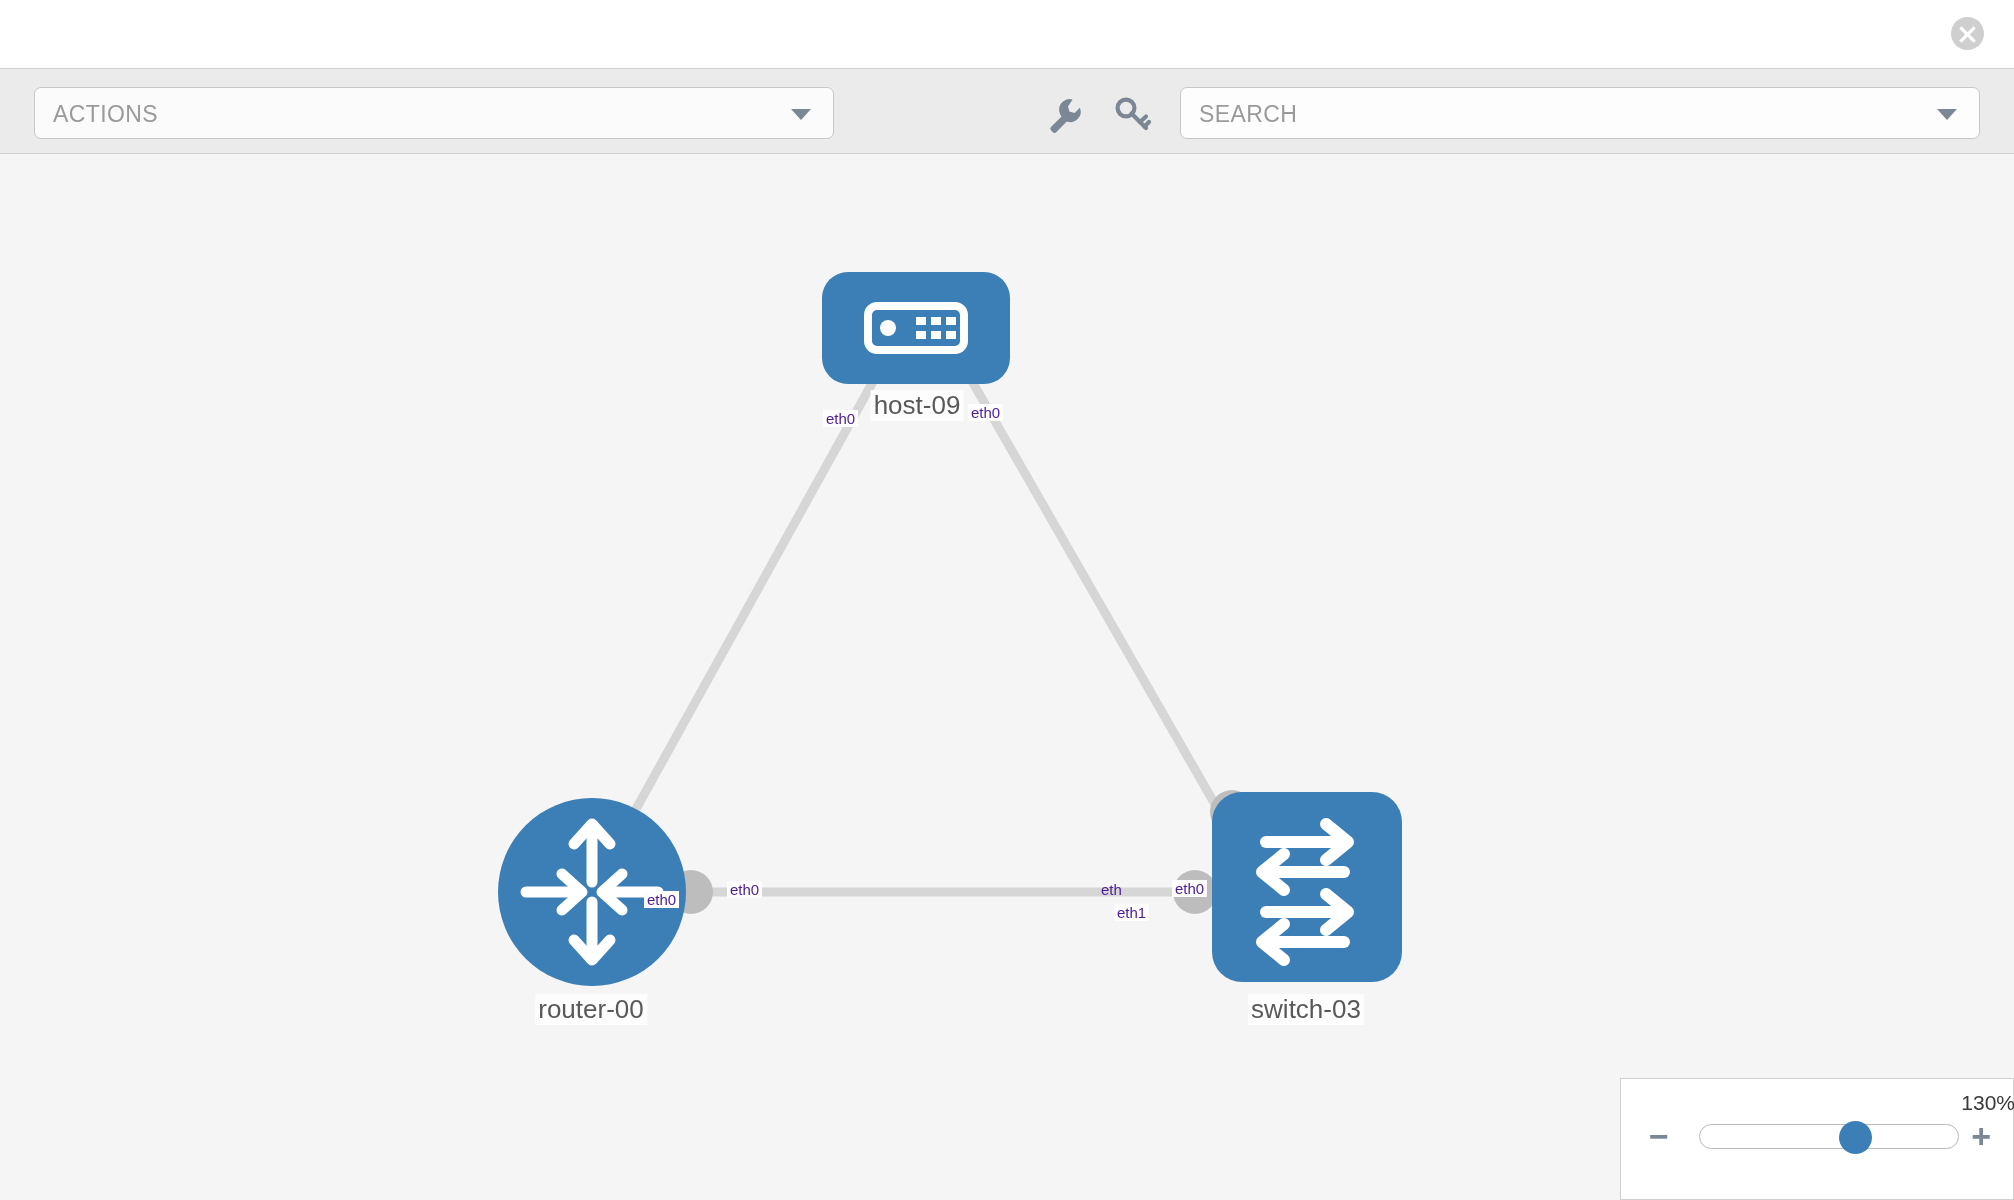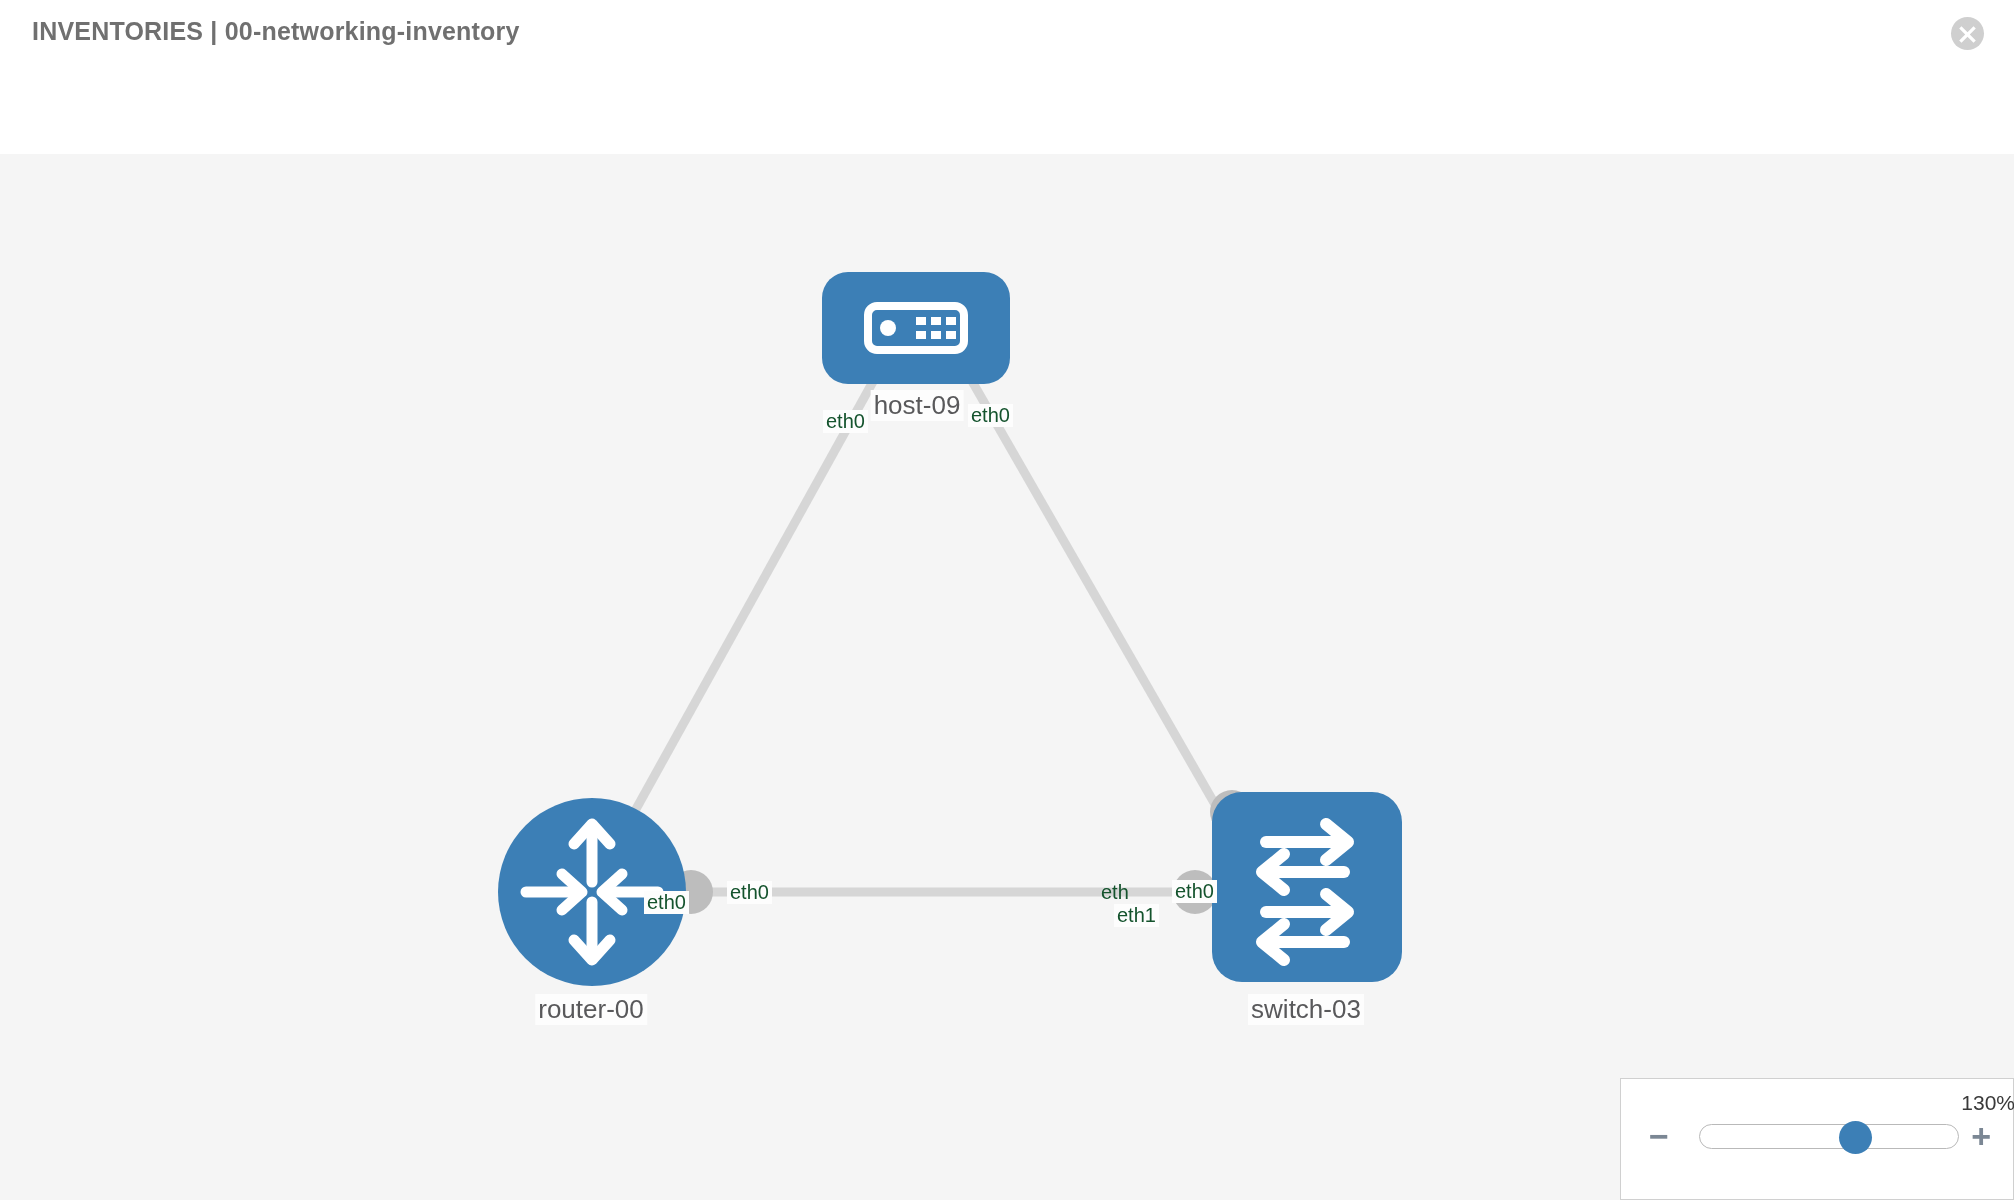--- a/index.html
+++ b/index.html
@@ -84,21 +84,21 @@
   .node-label {
     position: absolute;
     font-size: 26px; color: #59595b;
     background: #fdfdfd;
     padding: 0 3px;
     white-space: nowrap;
     transform: translateX(-50%);
   }
   .edge-label {
     position: absolute;
-    font-size: 20px; color: #14532d;
+    font-size: 15px; color: #4c1d95;
     background: #fdfdfd;
     padding: 0 3px;
     white-space: nowrap;
   }
 
   
   .zoom-panel {
     position: absolute; left: 1620px; top: 1078px;
     width: 394px; height: 122px;
     background: #ffffff;
@@ -126,28 +126,54 @@
     width: 33px; height: 33px; border-radius: 50%;
     background: #3c7fb6; cursor: grab;
   }
 </style>
 </head>
 <body>
 
 <div id="app">
 
   <div class="header">
-    <div class="header-title">INVENTORIES | 00-networking-inventory</div>
     <div class="close-btn">
       <svg width="33" height="33" viewBox="0 0 33 33">
         <path d="M10.5 9.2 L16.5 15.2 L22.5 9.2 L24.8 11.5 L18.8 17.5 L24.8 23.5 L22.5 25.8 L16.5 19.8 L10.5 25.8 L8.2 23.5 L14.2 17.5 L8.2 11.5 Z" fill="#ffffff"></path>
       </svg>
     </div>
   </div>
 
+  <div class="toolbar">
+
+    <div class="actions-select">
+      <span class="label">ACTIONS</span>
+      <span class="caret"></span>
+    </div>
+
+    <div class="tool-icon wrench">
+      <svg width="44" height="44" viewBox="0 0 44 44">
+        <path d="M30.6 8.5 a10.5 10.5 0 0 0 -11.0 16.9 L9.2 35.8 a2.6 2.6 0 0 0 0 3.7 l1.5 1.5 a2.6 2.6 0 0 0 3.7 0 L24.8 30.6 a10.5 10.5 0 0 0 13.1 -13.9 l-5.3 5.3 -5.2 -1.4 -1.4 -5.2 z" fill="#7b8794"></path>
+      </svg>
+    </div>
+
+    <div class="tool-icon key">
+      <svg width="44" height="44" viewBox="0 0 44 44">
+        <circle cx="16" cy="17" r="8.4" fill="none" stroke="#7b8794" stroke-width="4.2"></circle>
+        <path d="M21.5 22.5 L36 37" stroke="#7b8794" stroke-width="4.2" stroke-linecap="round"></path>
+        <path d="M30 31 L36 25.5" stroke="#7b8794" stroke-width="4.2" stroke-linecap="round"></path>
+        <path d="M34.5 35.5 L39 31" stroke="#7b8794" stroke-width="4.2" stroke-linecap="round"></path>
+      </svg>
+    </div>
+
+    <div class="search-select">
+      <span class="label">SEARCH</span>
+      <span class="caret"></span>
+    </div>
+  </div>
 
   <div class="canvas">
 
     <svg class="topology" viewBox="0 0 2014 1046">
 
       <g>
         <line x1="880" y1="215" x2="600" y2="720" stroke="#d6d6d6" stroke-width="9"></line>
         <line x1="965" y1="215" x2="1255" y2="720" stroke="#d6d6d6" stroke-width="9"></line>
         <line x1="640" y1="738" x2="1255" y2="738" stroke="#d6d6d6" stroke-width="9"></line>
       </g>

